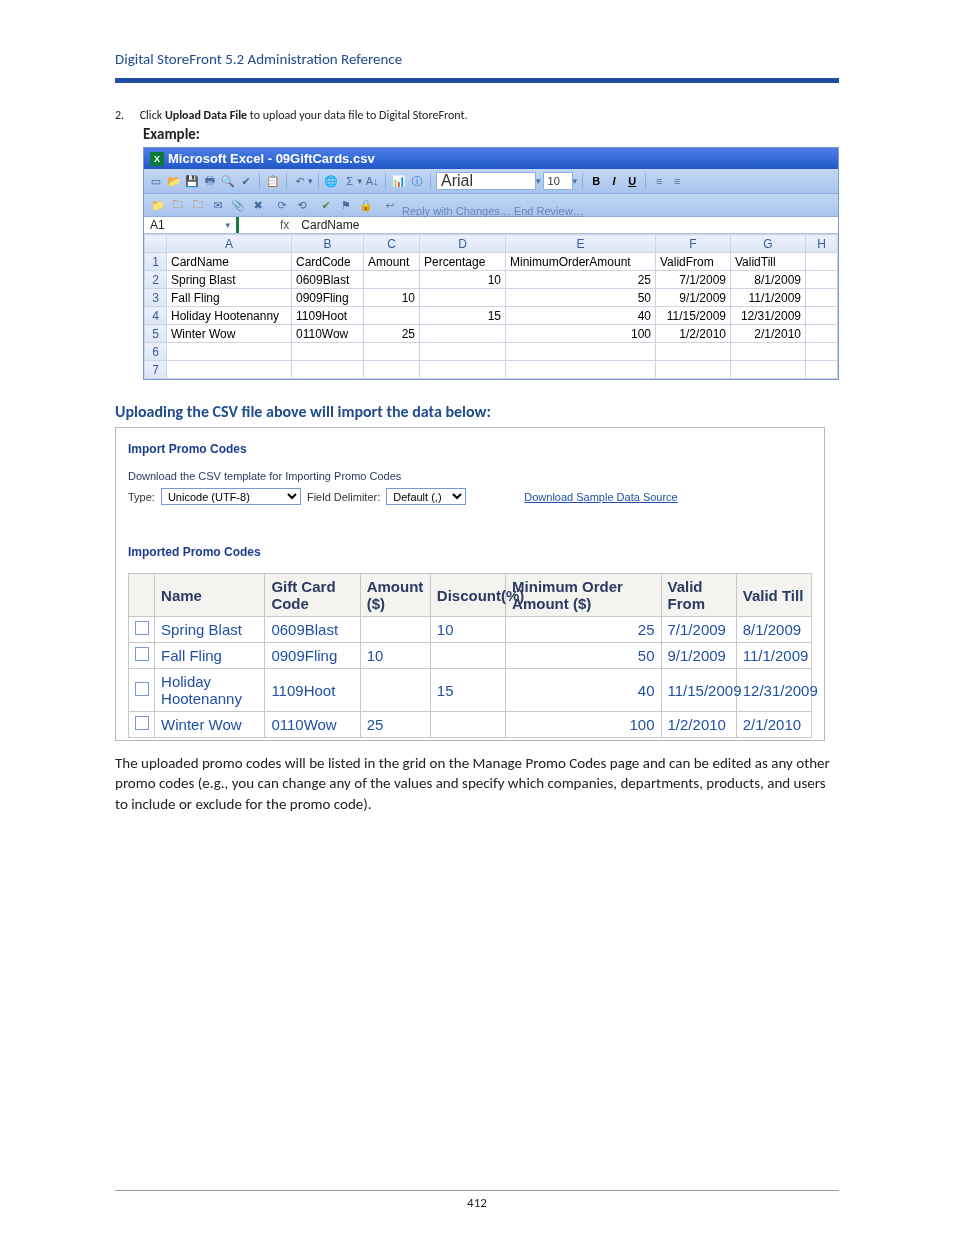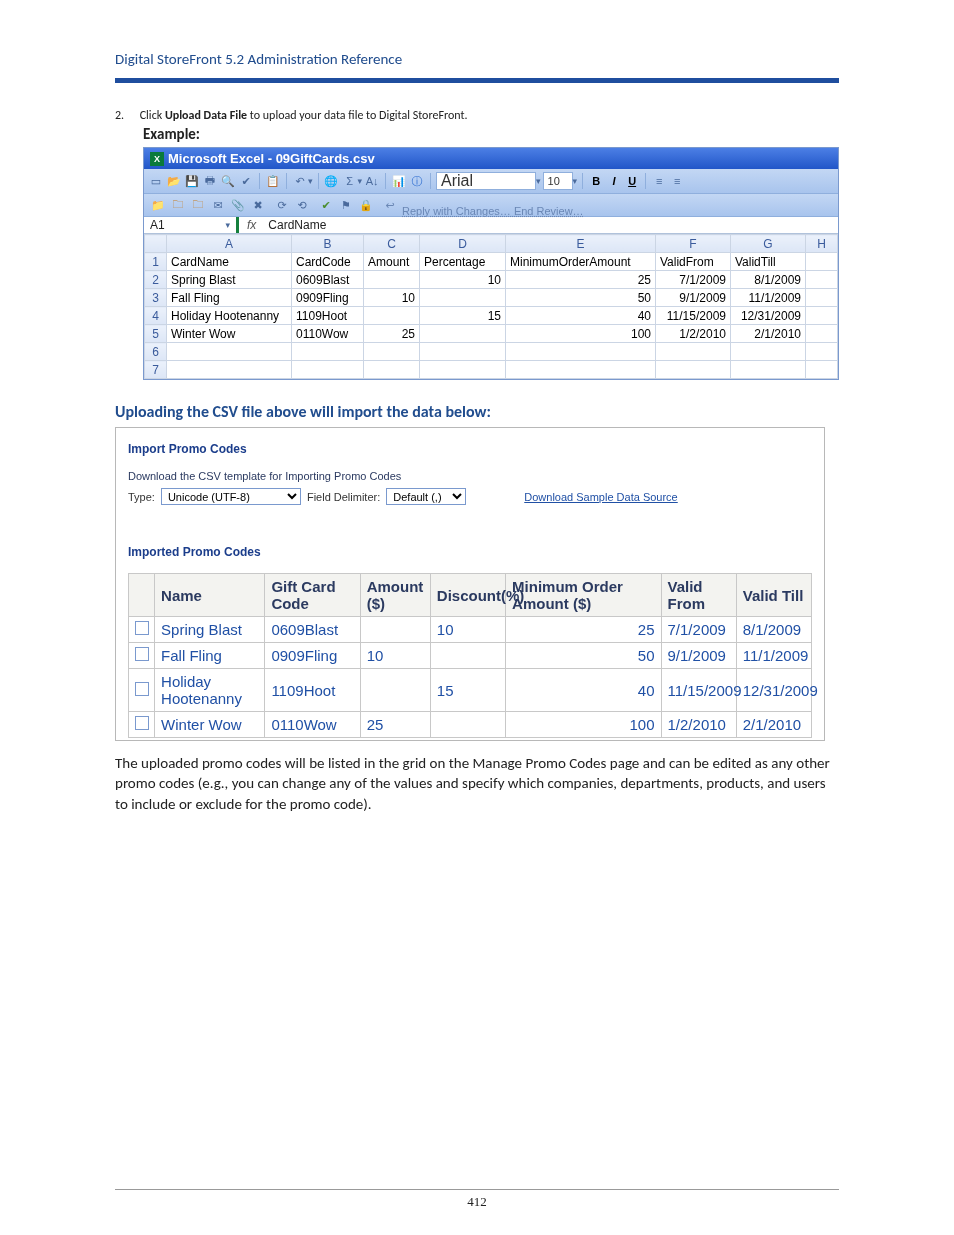--- a/index.html
+++ b/index.html
@@ -103,21 +103,21 @@
   .excel-fbar {
     background:#fff;
     border-bottom:1px solid #B0C2DB;
     display:flex;align-items:center;
     font-size:12px;
   }
   .name-box{
     width:80px;border-right:3px solid #15803d;padding:1px 6px;
     display:flex;align-items:center;justify-content:space-between;
   }
-  .fx{padding:0 8px;font-style:italic;color:#555;}
+  .fx{padding:0 8px;color:#555;margin-left:33px;}
   .fbar-val{padding:1px 4px;}
   .excel-grid{
     border-collapse:collapse;width:100%;
     font-size:12px;
     color:#000;
     table-layout:fixed;
   }
   .excel-grid th, .excel-grid td{
     border:1px solid #CBD5E4;
     padding:1px 4px;
@@ -191,21 +191,20 @@
   }
 
   .page-num{
     position:absolute;
     bottom:25px;left:0;right:0;
     text-align:center;
     font-size:13px;
     border-top:1px solid #999;
     padding-top:4px;
     margin:0 115px;
-    font-family:Liberation Serif, serif;
   }
 </style>
 </head>
 <body>
 
 <div class="page">
   <div class="doc-header">Digital StoreFront 5.2 Administration Reference</div>
 
   <div class="body-ol">
     <span class="num">2.</span>

